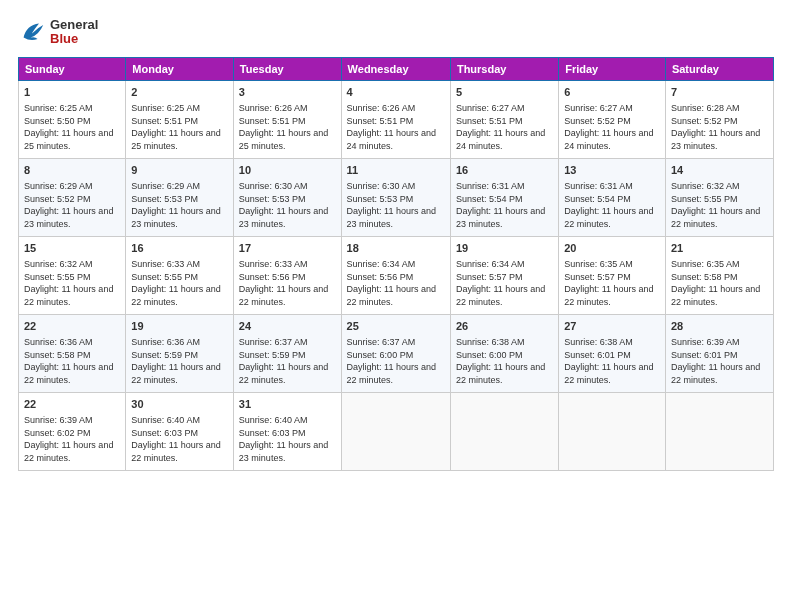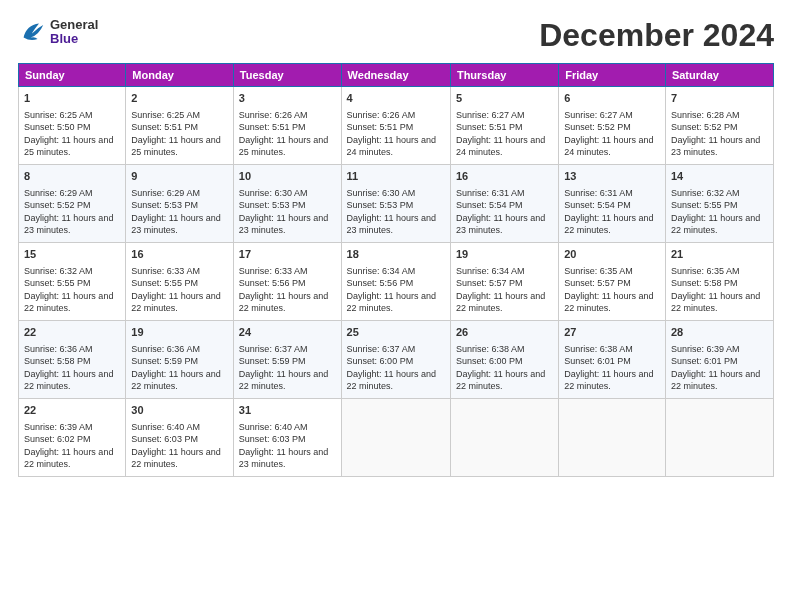--- a/index.html
+++ b/index.html
@@ -28,21 +28,21 @@
       gap: 4px;
     }
     .logo-text {
       display: flex;
       flex-direction: column;
       font-size: 13px;
       font-weight: bold;
       line-height: 1.1;
     }
     .logo-general { color: #333; }
-    .logo-blue { color: #4c1d95; }
+    .logo-blue { color: #b91c1c; }
     .logo-bird {
       width: 28px;
       height: 28px;
     }
     .title-block {
       text-align: right;
     }
     .month-title {
       font-size: 32px;
       font-weight: bold;
@@ -99,21 +99,20 @@
     <div class="logo">
       <svg class="logo-bird" viewBox="0 0 40 40">
         <path d="M8,28 Q12,10 30,8 Q22,18 20,22 Q28,14 36,10 Q30,24 18,28 Q24,26 28,30 Q18,34 8,28Z" fill="#1a6faf"></path>
       </svg>
       <div class="logo-text">
         <span class="logo-general">General</span>
         <span class="logo-blue">Blue</span>
       </div>
     </div>
     <div class="title-block">
-      <div class="month-title">December 2024</div>
     </div>
   </div>
 
   <table class="calendar-table">
     <thead>
       <tr>
       <th>Sunday</th>
           <th>Monday</th>
           <th>Tuesday</th>
           <th>Wednesday</th>

